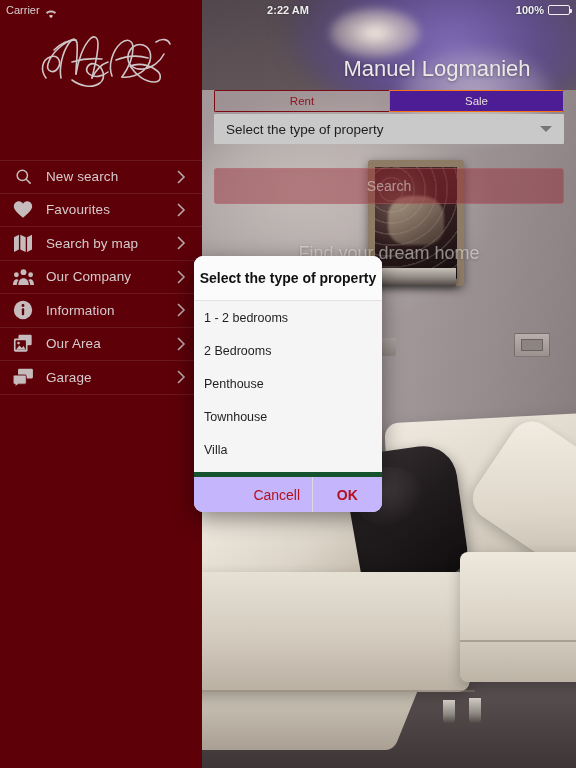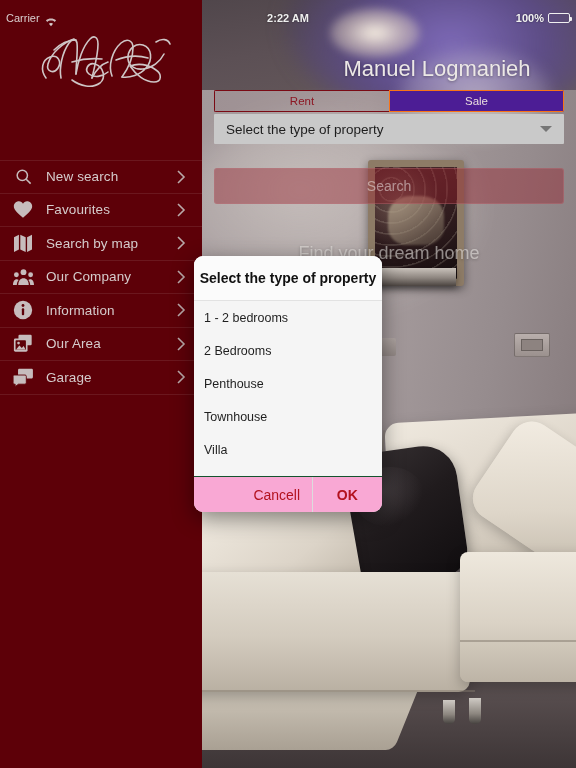--- a/index.html
+++ b/index.html
@@ -228,21 +228,21 @@
     position: absolute;
     background: rgba(130,120,108,0.5);
   }
   .sofa-seam-a { left: 378px; top: 430px; width: 2px; height: 120px; transform: rotate(5deg); }
   .sofa-seam-b { left: 185px; top: 690px; width: 290px; height: 2px; transform: skewX(-6deg); }
   .sofa-seam-c { left: 460px; top: 640px; width: 140px; height: 2px; }
 
   
   #statusbar {
     position: absolute;
-    left: 0; top: 8px;
+    left: 0; top: 0;
     width: 576px; height: 20px;
     z-index: 40;
     color: #e8e8e8;
     font-size: 11px;
     line-height: 20px;
   }
   #status-left {
     position: absolute;
     left: 0; top: 0; width: 202px; height: 20px;
     background: #5d0008;
@@ -467,22 +467,22 @@
     align-items: center;
     padding-left: 10px;
     font-size: 12.5px;
     color: #1f1f1f;
     box-sizing: border-box;
   }
   #dialog-actions {
     flex: 0 0 35px;
     height: 35px;
     display: flex;
-    border-top: 1px solid #14532d;
-    background: #f9a8d4;
+    border-top: 5px solid #14532d;
+    background: #c4b5fd;
     padding-left: 48px;
   }
   .dialog-btn {
     flex: 1 1 50%;
     display: flex;
     align-items: center;
     justify-content: center;
     font-size: 14px;
     color: #b3121f;
   }

